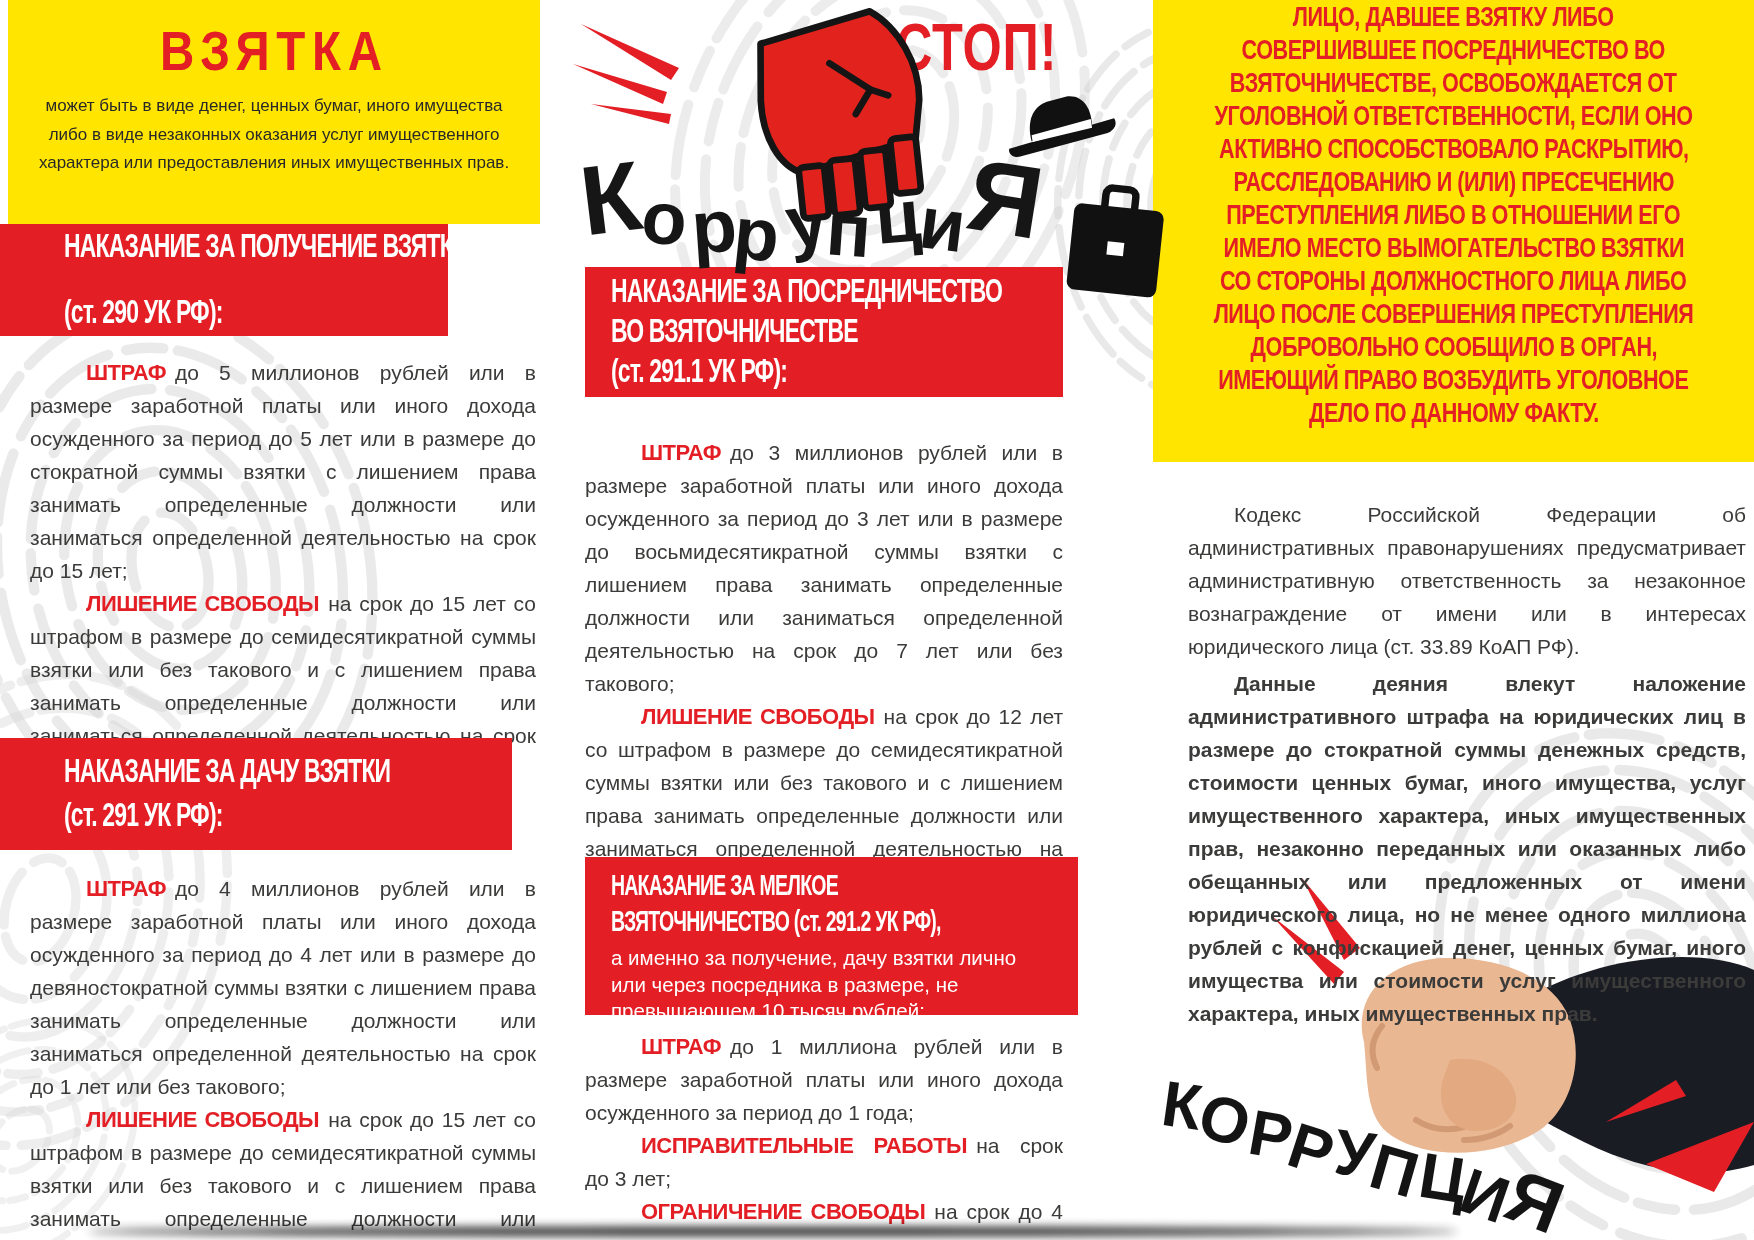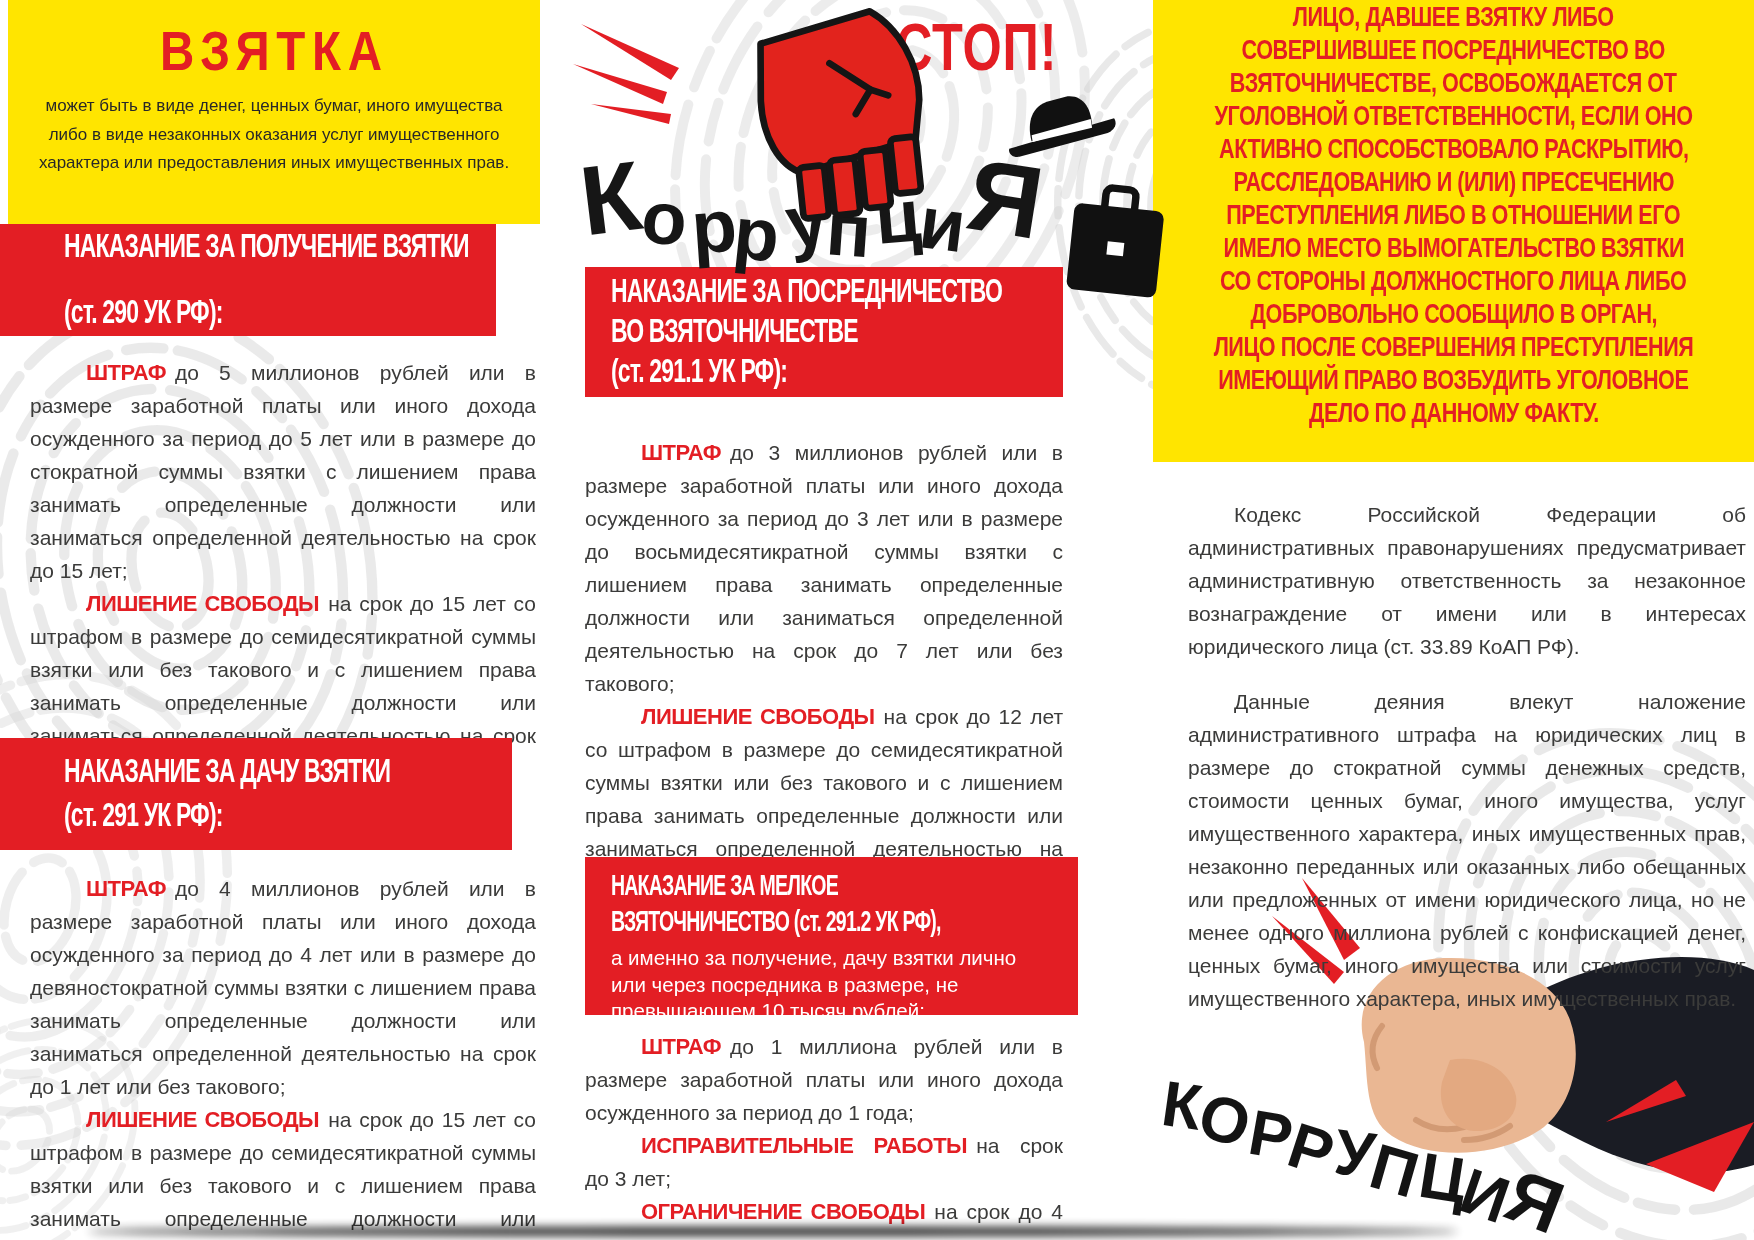--- a/index.html
+++ b/index.html
@@ -20,21 +20,21 @@
   .bsub { font-size:20.5px; line-height:26.5px; font-weight:400; color:#fff; width:436px; margin-top:6px; }
   .tcol { position:absolute; z-index:2; }
   .body-p { font-size:21px; line-height:33px; color:#3b3b3a; text-align:justify; text-indent:56px; }
   .rl { font-weight:800; color:#e31e24; letter-spacing:-0.5px; margin-right:9px; font-size:22px; }
   
   #yellow-intro { left:8px; top:0; width:532px; height:224px; background:#ffe500;
                   text-align:center; padding-top:22px; z-index:2; }
   .vz-title { font-size:50px; font-weight:900; color:#e31e24; letter-spacing:7px; }
   .vz-title > span { display:inline-block; transform:scale(.95,1.1); }
   .intro-body { width:494px; margin:12px auto 0; font-size:17px; line-height:28.5px; color:#282828; }
-  #banner-receive { left:0; top:224px; width:496px; height:112px; padding-left:64px;gap:22px; }
+  #banner-receive { left:0; top:224px; width:448px; height:112px; padding-left:64px;gap:22px; }
   #banner-give    { left:0; top:738px; width:512px; height:112px; padding-left:64px; }
   #para-receive { left:30px; top:356px; width:506px; }
   #para-give    { left:30px; top:872px; width:506px; }
   
   #logo { left:565px; top:0; width:520px; height:266px; z-index:3; }
   #stop-txt { position:absolute; left:322px; top:14px; color:#e31e24; font-weight:900;
               font-size:56px; letter-spacing:1px; z-index:4; }
   #stop-txt > span { display:inline-block; transform:scale(.9,1.18); }
   .krr { position:absolute; left:16px; top:146px; white-space:nowrap; letter-spacing:2px; z-index:3; }
   .krr span { display:inline-block; font-weight:900; color:#161616; font-size:74px; line-height:1; }
@@ -59,21 +59,21 @@
                  justify-content:flex-start; }
   #banner-mid2 .bh { line-height:36px; }
   #para-mid2 { left:585px; top:1030px; width:478px; }
   
   #note-box { left:1153px; top:0; width:601px; height:462px; background:#ffe500;
               text-align:center; z-index:2; }
   .note-line { font-size:24px; font-weight:800; color:#e31e24; line-height:33px; letter-spacing:-0.5px; }
   .note-line > span { display:inline-block; transform:scale(.9,1.12); white-space:nowrap; }
   #right-paras { left:1188px; top:498px; width:558px; z-index:4; }
   #right-paras p { font-size:21px; line-height:33px; color:#3b3b3a; text-align:justify; text-indent:46px; }
-  #right-paras p + p { margin-top:22px; }
+  #right-paras p + p { margin-top:4px;font-weight:bold; }
   
   #photo-svg { position:absolute; left:1154px; top:820px; z-index:2; }
   .krr2 { position:absolute; left:1172px; top:1062px; transform:rotate(13deg);
           transform-origin:0 0; white-space:nowrap; z-index:1; letter-spacing:1px; }
   .krr2 span { display:inline-block; font-weight:900; color:#141414; font-size:64px; line-height:1; }
   .krr2 .j1{transform:rotate(-5deg);} .krr2 .j2{transform:rotate(4deg) translateY(5px);}
   .krr2 .j3{transform:rotate(-3deg) translateY(9px);} .krr2 .j4{transform:rotate(5deg) translateY(14px);}
   .krr2 .j5{transform:rotate(-6deg) translateY(8px);} .krr2 .j6{transform:rotate(3deg) translateY(16px);}
   .krr2 .j7{transform:rotate(-4deg) translateY(12px);} .krr2 .j8{transform:rotate(6deg) translateY(20px);}
   .krr2 .j9{font-size:74px; transform:rotate(8deg) translateY(18px);}
@@ -229,22 +229,22 @@
   <div id="note-box" class="abs">
     <div class="note-line"><span>ЛИЦО, ДАВШЕЕ ВЗЯТКУ ЛИБО</span></div>
     <div class="note-line"><span>СОВЕРШИВШЕЕ ПОСРЕДНИЧЕСТВО ВО</span></div>
     <div class="note-line"><span>ВЗЯТОЧНИЧЕСТВЕ, ОСВОБОЖДАЕТСЯ ОТ</span></div>
     <div class="note-line"><span>УГОЛОВНОЙ ОТВЕТСТВЕННОСТИ, ЕСЛИ ОНО</span></div>
     <div class="note-line"><span>АКТИВНО СПОСОБСТВОВАЛО РАСКРЫТИЮ,</span></div>
     <div class="note-line"><span>РАССЛЕДОВАНИЮ И (ИЛИ) ПРЕСЕЧЕНИЮ</span></div>
     <div class="note-line"><span>ПРЕСТУПЛЕНИЯ ЛИБО В ОТНОШЕНИИ ЕГО</span></div>
     <div class="note-line"><span>ИМЕЛО МЕСТО ВЫМОГАТЕЛЬСТВО ВЗЯТКИ</span></div>
     <div class="note-line"><span>СО СТОРОНЫ ДОЛЖНОСТНОГО ЛИЦА ЛИБО</span></div>
+    <div class="note-line"><span>ЛИЦО ПОСЛЕ СОВЕРШЕНИЯ ПРЕСТУПЛЕНИЯ</span></div>
     <div class="note-line"><span>ДОБРОВОЛЬНО СООБЩИЛО В ОРГАН,</span></div>
-    <div class="note-line"><span>ЛИЦО ПОСЛЕ СОВЕРШЕНИЯ ПРЕСТУПЛЕНИЯ</span></div>
     <div class="note-line"><span>ИМЕЮЩИЙ ПРАВО ВОЗБУДИТЬ УГОЛОВНОЕ</span></div>
     <div class="note-line"><span>ДЕЛО ПО ДАННОМУ ФАКТУ.</span></div>
   </div>
 
   <div id="right-paras" class="tcol">
     <p>Кодекс Российской Федерации об административных правонарушениях предусматривает административную ответственность за незаконное вознаграждение от имени или в интересах юридического лица (ст. 33.89 КоАП РФ).</p>
     <p>Данные деяния влекут наложение административного штрафа на юридических лиц в размере до стократной суммы денежных средств, стоимости ценных бумаг, иного имущества, услуг имущественного характера, иных имущественных прав, незаконно переданных или оказанных либо обещанных или предложенных от имени юридического лица, но не менее одного миллиона рублей с конфискацией денег, ценных бумаг, иного имущества или стоимости услуг имущественного характера, иных имущественных прав.</p>
   </div>
 
   <div class="krr2">

